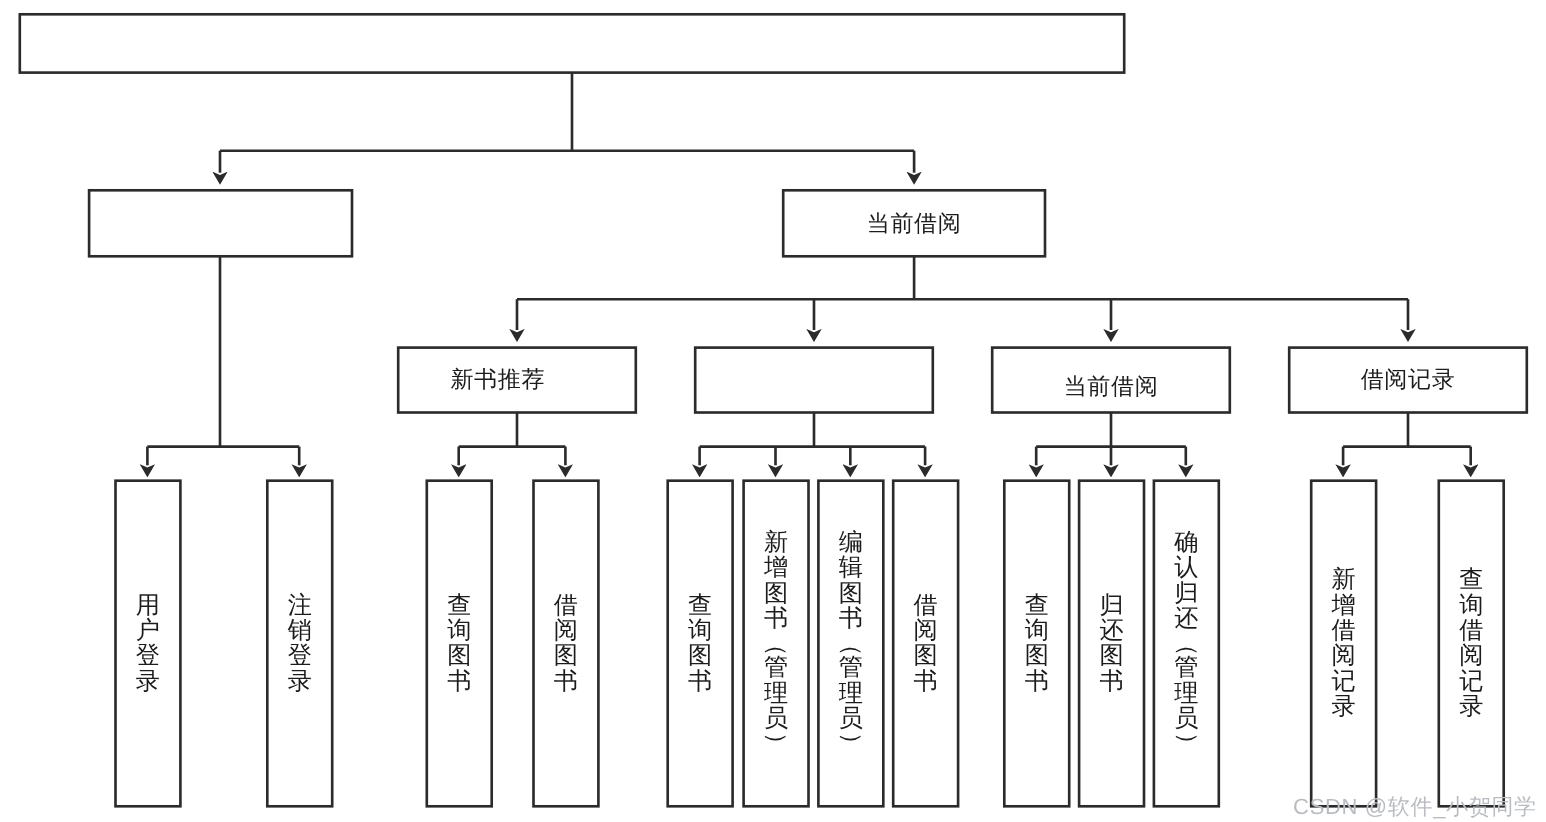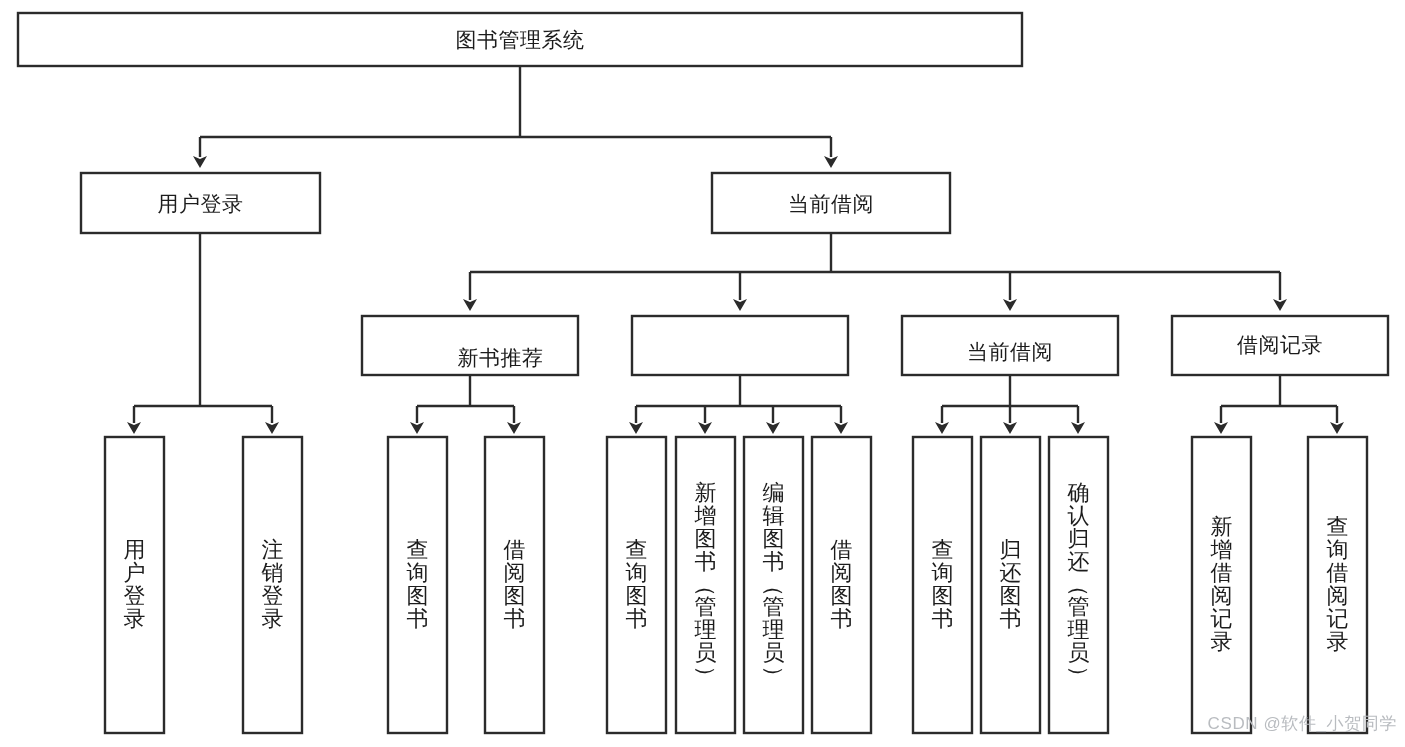--- a/index.html
+++ b/index.html
@@ -67,22 +67,22 @@
   .node-label-v .vchar {
     display: block;
     text-align: center;
   }
   .node-label-v .vchar.rot {
     transform: rotate(90deg);
   }
   .watermark {
     position: absolute;
     right: 8px;
-    bottom: 12px;
-    font-size: 17px;
+    bottom: 0;
+    font-size: 20px;
     color: #b9bcc0;
     letter-spacing: 0.6px;
     white-space: nowrap;
     pointer-events: none;
     margin-left: 20px;
   }
 </style>
 </head>
 <body>
 
@@ -153,26 +153,24 @@
     <path class="connector" d="M942,406 L942,423" marker-end="url(#arrow)"></path>
     <path class="connector" d="M1010,406 L1010,423" marker-end="url(#arrow)"></path>
     <path class="connector" d="M1078,406 L1078,423" marker-end="url(#arrow)"></path>
 
     <path class="connector" d="M1280,375 L1280,406"></path>
     <path class="connector" d="M1221,406 L1337,406"></path>
     <path class="connector" d="M1221,406 L1221,423" marker-end="url(#arrow)"></path>
     <path class="connector" d="M1337,406 L1337,423" marker-end="url(#arrow)"></path>
   </svg>
 
-  <div class="node-label-h" style="left:18px; top:13px; width:1004px; height:53px;">图书管理系统</div>
-
-  <div class="node-label-h" style="left:81px; top:173px; width:239px; height:60px;">用户登录</div>
+
   <div class="node-label-h" style="left:712px; top:173px; width:238px; height:60px;">当前借阅</div>
 
-  <div class="node-label-h" style="left:362px; top:328px; width:181px; height:59px;padding-left:48px;">新书推荐</div>
+  <div class="node-label-h" style="left:362px; top:316px; width:181px; height:59px;">新书推荐</div>
   <div class="node-label-h" style="left:902px; top:316px; width:216px; height:71px;">当前借阅</div>
   <div class="node-label-h" style="left:1172px; top:316px; width:216px; height:59px;font-family:Liberation Serif, serif;">借阅记录</div>
 
   <div class="node-label-v" style="left:105px; top:437px; width:59px; height:296px;">
       <span class="vchar">用</span>
       <span class="vchar">户</span>
       <span class="vchar">登</span>
       <span class="vchar">录</span>
     </div>
   <div class="node-label-v" style="left:243px; top:437px; width:59px; height:296px;">

